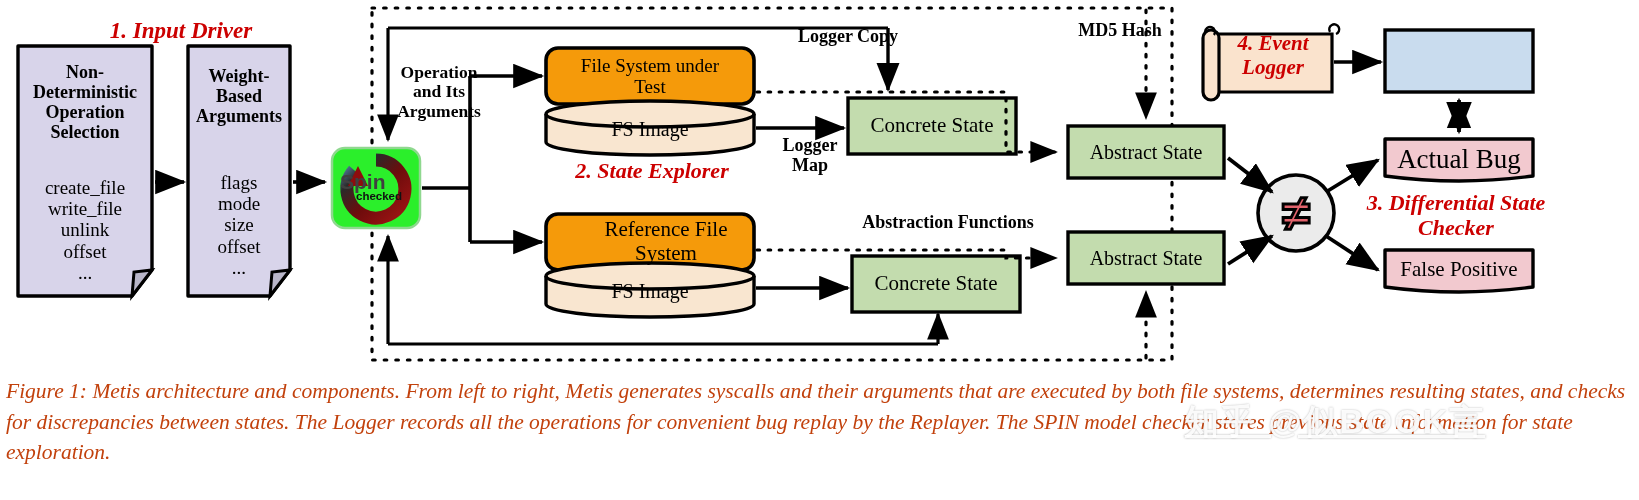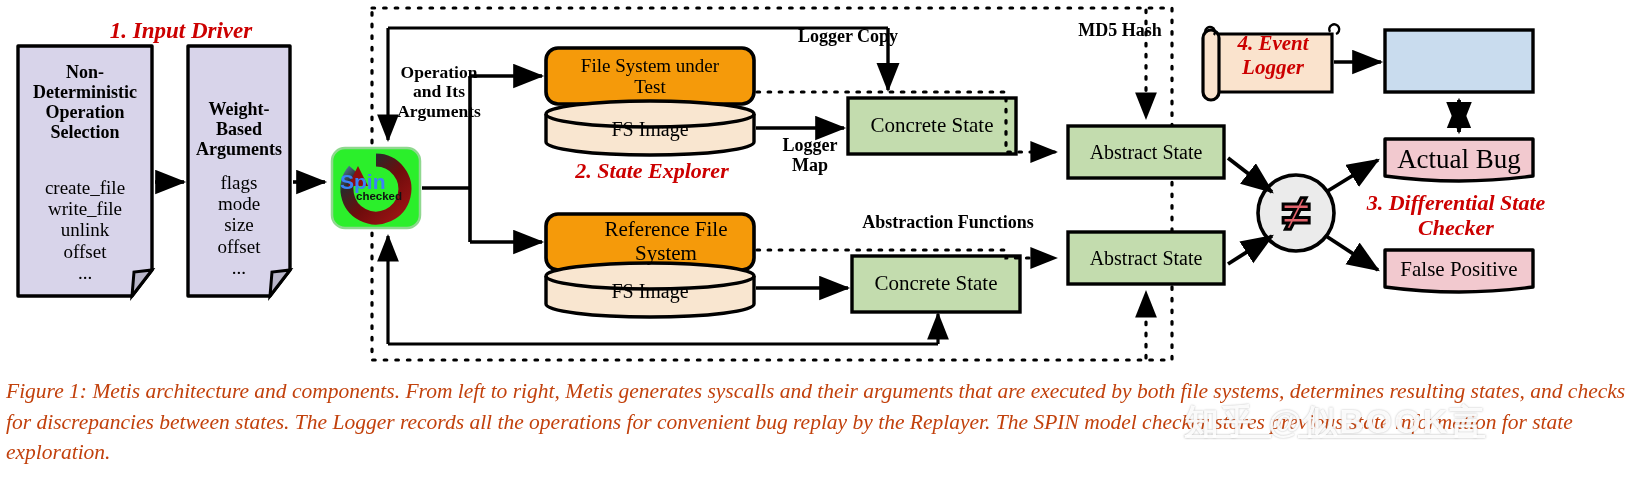--- a/index.html
+++ b/index.html
@@ -136,30 +136,30 @@
     <div class="lbl bold-ser" style="left:22px;top:54px;width:126px;height:96px;font-size:18px;white-space:pre-line;">Non-
 Deterministic
 Operation
 Selection</div>
     <div class="lbl serif" style="left:22px;top:168px;width:126px;height:124px;font-size:19px;white-space:pre-line;">create_file
 write_file
 unlink
 offset
 ...</div>
 
-    <div class="lbl bold-ser" style="left:190px;top:58px;width:98px;height:76px;font-size:18px;white-space:pre-line;margin-top:33px;">Weight-
+    <div class="lbl bold-ser" style="left:190px;top:58px;width:98px;height:76px;font-size:18px;white-space:pre-line;">Weight-
 Based
 Arguments</div>
     <div class="lbl serif" style="left:190px;top:160px;width:98px;height:130px;font-size:19px;white-space:pre-line;">flags
 mode
 size
 offset
 ...</div>
 
-    <div class="lbl sans" style="left:340px;top:170px;width:56px;height:24px;font-size:21px;font-weight:bold;color:#3b82f6;justify-content:flex-start;">Spin</div>
+    <div class="lbl sans" style="left:340px;top:170px;width:56px;height:24px;font-size:21px;font-weight:bold;color:#404040;justify-content:flex-start;">Spin</div>
     <div class="lbl sans" style="left:356px;top:188px;width:58px;height:16px;font-size:11.5px;font-weight:bold;color:#111;justify-content:flex-start;">checked</div>
 
     <div class="lbl bold-ser" style="left:384px;top:56px;width:110px;height:72px;font-size:17.5px;white-space:pre-line;">Operation
 and Its
 Arguments</div>
 
     <div class="lbl serif" style="left:548px;top:48px;width:204px;height:56px;font-size:19px;white-space:pre-line;">File System under
 Test</div>
     <div class="lbl serif" style="left:548px;top:114px;width:204px;height:30px;font-size:20px;">FS Image</div>
 

